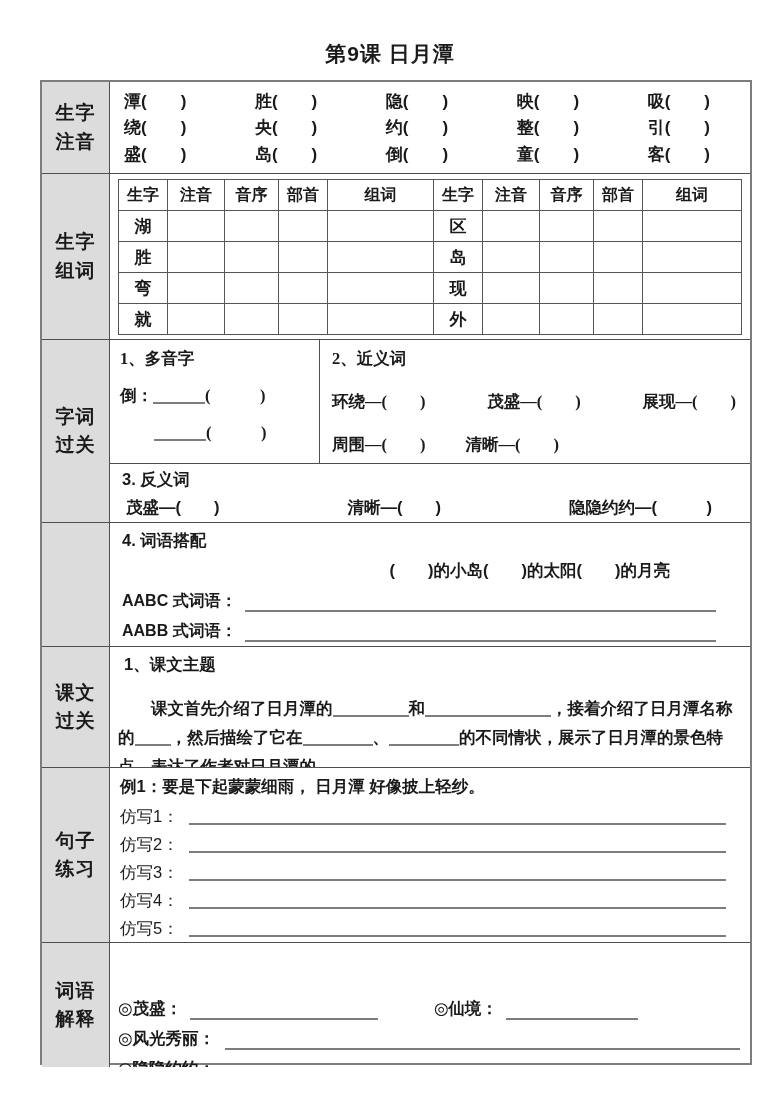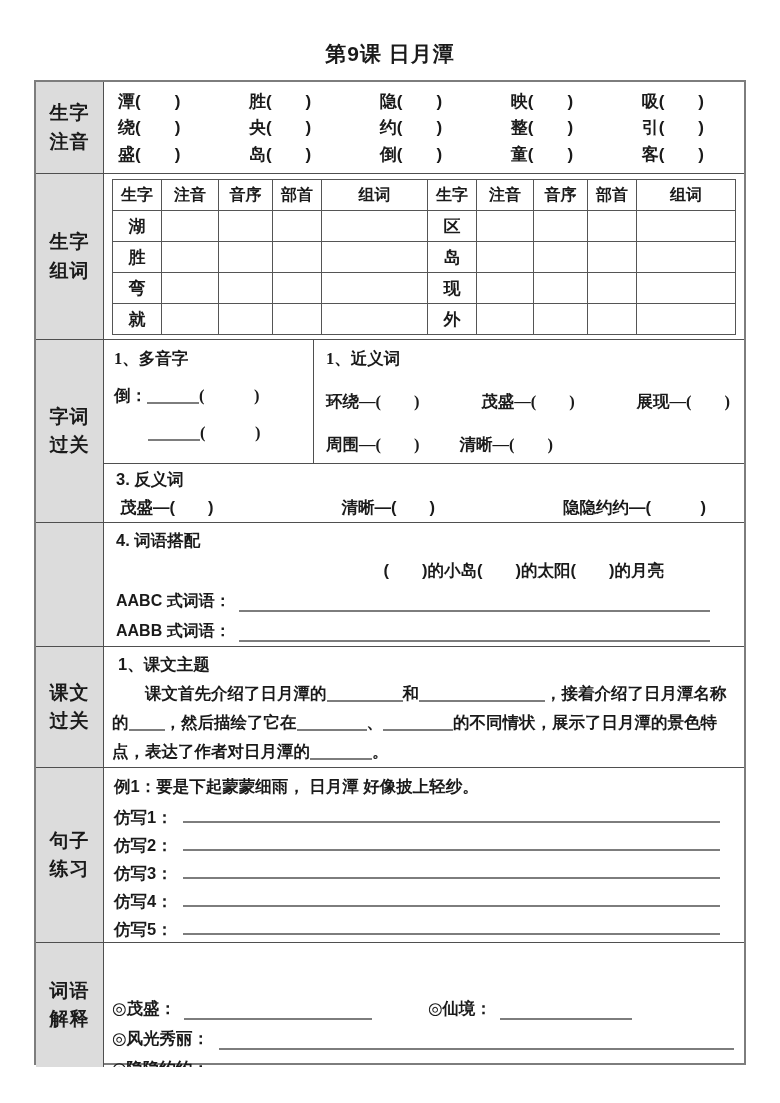--- a/index.html
+++ b/index.html
@@ -10,21 +10,21 @@
     background:#ffffff;
     font-family:"Liberation Sans","DejaVu Sans",sans-serif;
     color:#1a1a1a;
     overflow:hidden;
   }
   .page-title {
     position:absolute; left:0; top:40px; width:780px;
     text-align:center; font-size:21px; font-weight:bold; letter-spacing:1px;
   }
   .sheet {
-    position:absolute; left:34px; top:80px; width:712px; height:985px;
+    position:absolute; left:40px; top:80px; width:712px; height:985px;
     display:grid;
     grid-template-columns:68px 1fr;
     grid-template-rows:92px 166px 124px 59px 124px 121px 175px 124px;
     border:2px solid #7d7d7d;
     background:#fff;
   }
   .lbl {
     background:#dcdcdc;
     border-right:1px solid #4f4f4f;
     border-bottom:1px solid #4f4f4f;
@@ -57,25 +57,25 @@
   
   .fanyi { padding:5px 10px 0 12px; }
   .fline { display:flex; justify-content:space-between; padding:6px 28px 0 4px; font-size:16.5px; font-weight:600; }
   
   .dapei { padding:7px 10px 0 12px; }
   .pline { display:flex; justify-content:flex-end; padding:8px 70px 0 10px; font-size:16.5px; font-weight:600; }
   .aline { display:flex; align-items:flex-end; margin-top:9px; font-size:16px; font-weight:600; padding-right:24px; }
   .aline .blank { flex:1; margin-left:8px; }
   
   .kewen { padding:7px 8px 0 8px; }
-  .kewen p { font-size:16.5px; font-weight:600; line-height:29px; margin-top:3px; text-indent:33px; }
+  .kewen p { font-size:16.5px; font-weight:600; line-height:29px; margin-top:18px; text-indent:33px; }
   
   .juzi { padding:8px 10px 0 10px; }
   .example { font-size:16.5px; font-weight:600; }
-  .fxline { display:flex; align-items:flex-start; margin-top:9px; font-size:16.5px; font-weight:700; height:19px; }
+  .fxline { display:flex; align-items:center; margin-top:9px; font-size:16.5px; font-weight:400; height:19px; }
   .fxline .blank { flex:1; margin-left:10px; margin-right:14px; }
   
   .ciyu { padding:9px 10px 0 8px; font-size:16.5px; font-weight:600;margin-top:48px; }
   .cline { display:flex; align-items:flex-end; margin-top:10px; height:20px; }
   .cline:first-child { margin-top:0; }
 </style>
 </head>
 <body>
 
 <div class="page-title">第9课 日月潭</div>
@@ -204,21 +204,21 @@
       <div class="duoyin">
         <div class="heading">1、多音字</div>
         <div class="dline">
           <span>倒：</span><span class="blank" style="width:52px"></span><span>(　　　)</span>
         </div>
         <div class="dline indent">
           <span class="blank" style="width:52px"></span><span>(　　　)</span>
         </div>
       </div>
       <div class="jinyi">
-        <div class="heading">1、近义词</div>
+        <div class="heading">2、近义词</div>
         <div class="jline spread">
           <span>环绕—(　　)</span>
           <span>茂盛—(　　)</span>
           <span>展现—(　　)</span>
         </div>
         <div class="jline gap2">
           <span>周围—(　　)</span>
           <span>清晰—(　　)</span>
         </div>
         <div class="jline">

